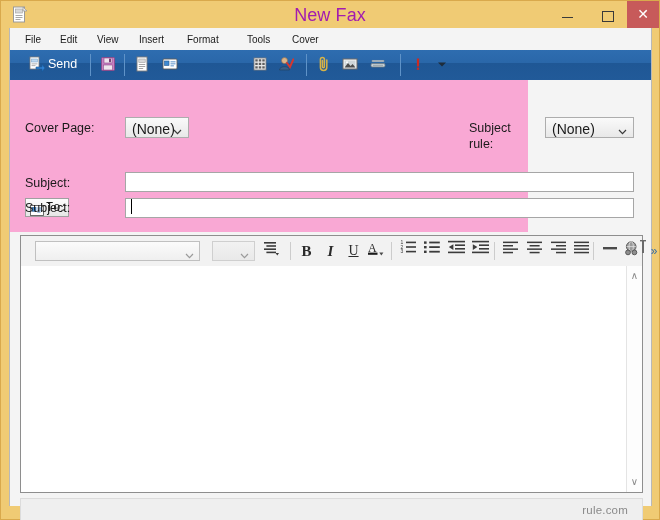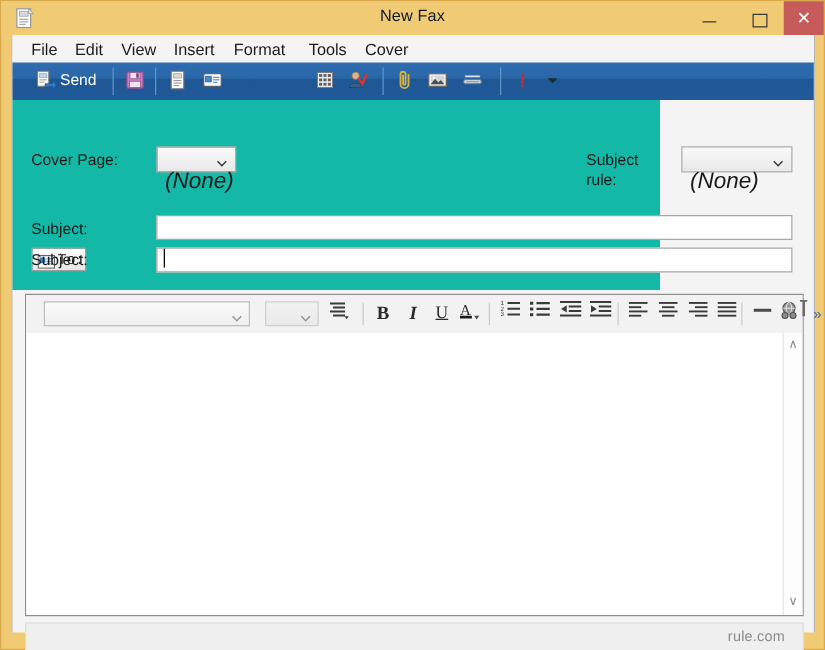--- a/index.html
+++ b/index.html
@@ -34,22 +34,22 @@
   #app-icon {
     position: absolute;
     left: 11px; top: 5px;
     width: 17px; height: 18px;
   }
   #title-text {
     position: absolute;
     left: 0; top: 4px;
     width: 658px;
     text-align: center;
-    font-size: 13px;
-    color: #0f172a;
+    font-size: 18px;
+    color: #a21caf;
     letter-spacing: .1px;
   }
   .winbtn {
     position: absolute;
     top: 0;
     height: 27px;
     background: transparent;
     border: none;
     padding: 0;
     cursor: default;
@@ -98,21 +98,21 @@
     position: absolute;
     left: 0; top: 0;
     width: 641px; height: 22px;
     background: #f4f4f4;
   }
   .menu-item {
     position: absolute;
     top: 3px;
     height: 17px;
     line-height: 17px;
-    font-size: 13px;
+    font-size: 10px;
     color: #1a1a1a;
     padding: 0 5px;
     cursor: default;
     white-space: nowrap;
   }
 
   
   #toolbar {
     position: absolute;
     left: 0; top: 22px;
@@ -142,43 +142,42 @@
     position: absolute;
     top: 6px;
     width: 16px; height: 16px;
   }
 
   
   #fields {
     position: absolute;
     left: 0; top: 52px;
     width: 518px; height: 152px;
-    background: #14b8a6;
+    background: #f9a8d4;
   }
   .field-label {
     position: absolute;
     font-size: 12.5px;
     color: #1a1a1a;
     line-height: 16px;
   }
   .combo {
     position: absolute;
     height: 21px;
     background: linear-gradient(to bottom, #fafafa, #e8e8e8);
     border: 1px solid #adadad;
     box-sizing: border-box;
     cursor: default;
   }
   .combo-text {
     position: absolute;
-    left: 6px; top: 18px;
-    font-size: 18px;
+    left: 6px; top: 3px;
+    font-size: 14px;
     color: #1a1a1a;
     line-height: 16px;
-    font-style: italic;
   }
   .combo-arrow {
     position: absolute;
     right: 6px; top: 4px;
     width: 9px; height: 9px;
   }
   .textfield {
     position: absolute;
     height: 20px;
     background: #ffffff;

